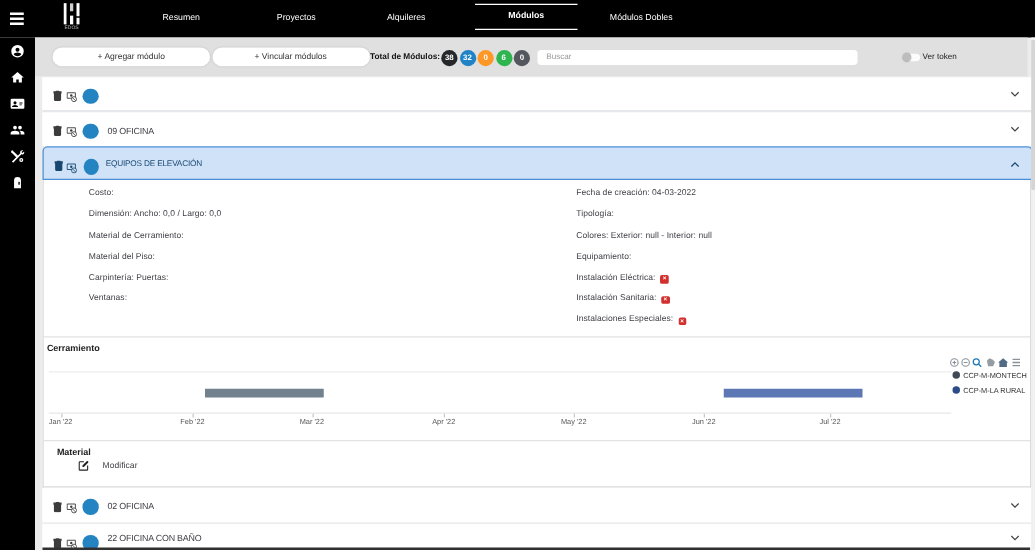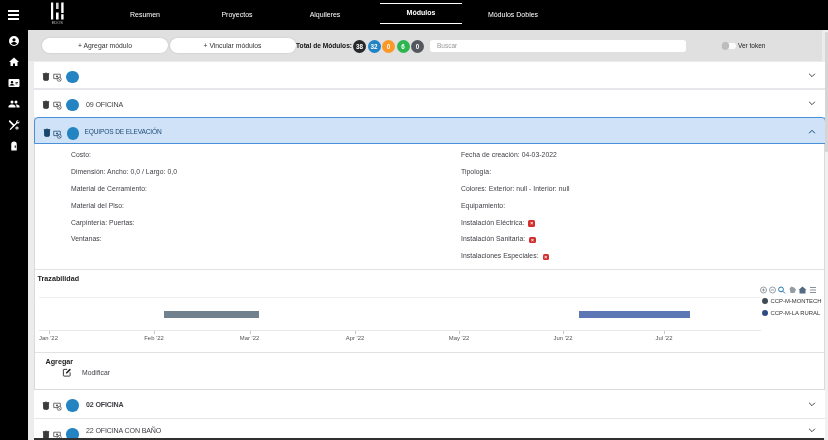--- a/index.html
+++ b/index.html
@@ -190,21 +190,21 @@
     <div>Fecha de creación: 04-03-2022</div>
     <div>Tipología:</div>
     <div>Colores: Exterior: null - Interior: null</div>
     <div>Equipamiento:</div>
     <div>Instalación Eléctrica: <span class="redx">×</span></div>
     <div>Instalación Sanitaria: <span class="redx">×</span></div>
     <div>Instalaciones Especiales: <span class="redx">×</span></div>
   </div>
 
   <div class="sep" style="top:152.5px;"></div>
-  <div class="h6" style="left:2.5px;top:157px;">Trazabilidad</div>
+  <div class="h6" style="left:2.5px;top:157px;">Cerramiento</div>
 
   <div class="sep" style="left:4px;top:180.5px;width:722px;background:#ededed;"></div>
   <div class="sep" style="left:4px;top:213.5px;width:722px;background:#e8e8e8;"></div>
   <div class="bar" style="left:128.5px;width:95px;background:#72818e;"></div>
   <div class="bar" style="left:544px;width:111px;background:#5c77b4;"></div>
   <div class="tick" style="left:-1.5px;">Jan '22</div>
   <div class="tick" style="left:104px;">Feb '22</div>
   <div class="tick" style="left:199.5px;">Mar '22</div>
   <div class="tick" style="left:305px;">Apr '22</div>
   <div class="tick" style="left:409px;">May '22</div>
@@ -237,31 +237,31 @@
     </g>
     <g stroke="#8a9299" stroke-width="1.1">
       <path d="M50 1.5h6M50 4h6M50 6.5h6"></path>
     </g>
   </svg>
 
   <div class="leg" style="left:727px;top:178.5px;"><span class="legdot" style="background:#404a55;"></span>CCP-M-MONTECH</div>
   <div class="leg" style="left:727px;top:190.5px;"><span class="legdot" style="background:#2c4c87;"></span>CCP-M-LA RURAL</div>
 
   <div class="sep" style="top:235.5px;"></div>
-  <div class="h6" style="left:10.5px;top:240.5px;">Agregar</div>
+  <div class="h6" style="left:10.5px;top:240.5px;">Material</div>
   <svg class="abs" style="left:27px;top:251.5px;" width="9.5" height="9.5" viewBox="0 0 24 24">
       <path fill="none" stroke="#222" stroke-width="2.2" d="M13 3.5H5A1.5 1.5 0 003.5 5v14A1.5 1.5 0 005 20.5h14a1.5 1.5 0 001.5-1.5v-8"></path>
       <path fill="#222" d="M21.4 2.6a2 2 0 00-2.8 0L10 11.2V14h2.8l8.6-8.6a2 2 0 000-2.8z"></path>
     </svg>
   <div class="dcol" style="left:47px;top:248.5px;">
       <div>Modificar</div>
     </div>
 </div>
 
-<div class="row" style="top:390.5px;height:26px;font-weight:bold;">
+<div class="row" style="top:390.5px;height:26px;">
   <svg class="trash" viewBox="0 0 24 24">
       <path fill="#3c3c3c" stroke="#3c3c3c" stroke-width="2.5" d="M6 19a2 2 0 002 2h8a2 2 0 002-2V7H6v12zM19 4h-3.5l-1-1h-5l-1 1H5v2h14V4z"></path>
     </svg>
   <svg class="mon" viewBox="0 0 26 24">
       <path fill="none" stroke="#3c3c3c" stroke-width="2" d="M2 3h18v12H2z"></path>
       <circle cx="11" cy="9" r="2.6" fill="#3c3c3c"></circle>
       <circle cx="17" cy="17" r="5.5" fill="#fff" stroke="#3c3c3c" stroke-width="1.8"></circle>
       <path stroke="#3c3c3c" stroke-width="1.8" d="M13.4 13.4l7.2 7.2"></path>
     </svg>
   <div class="bluedot"></div>

